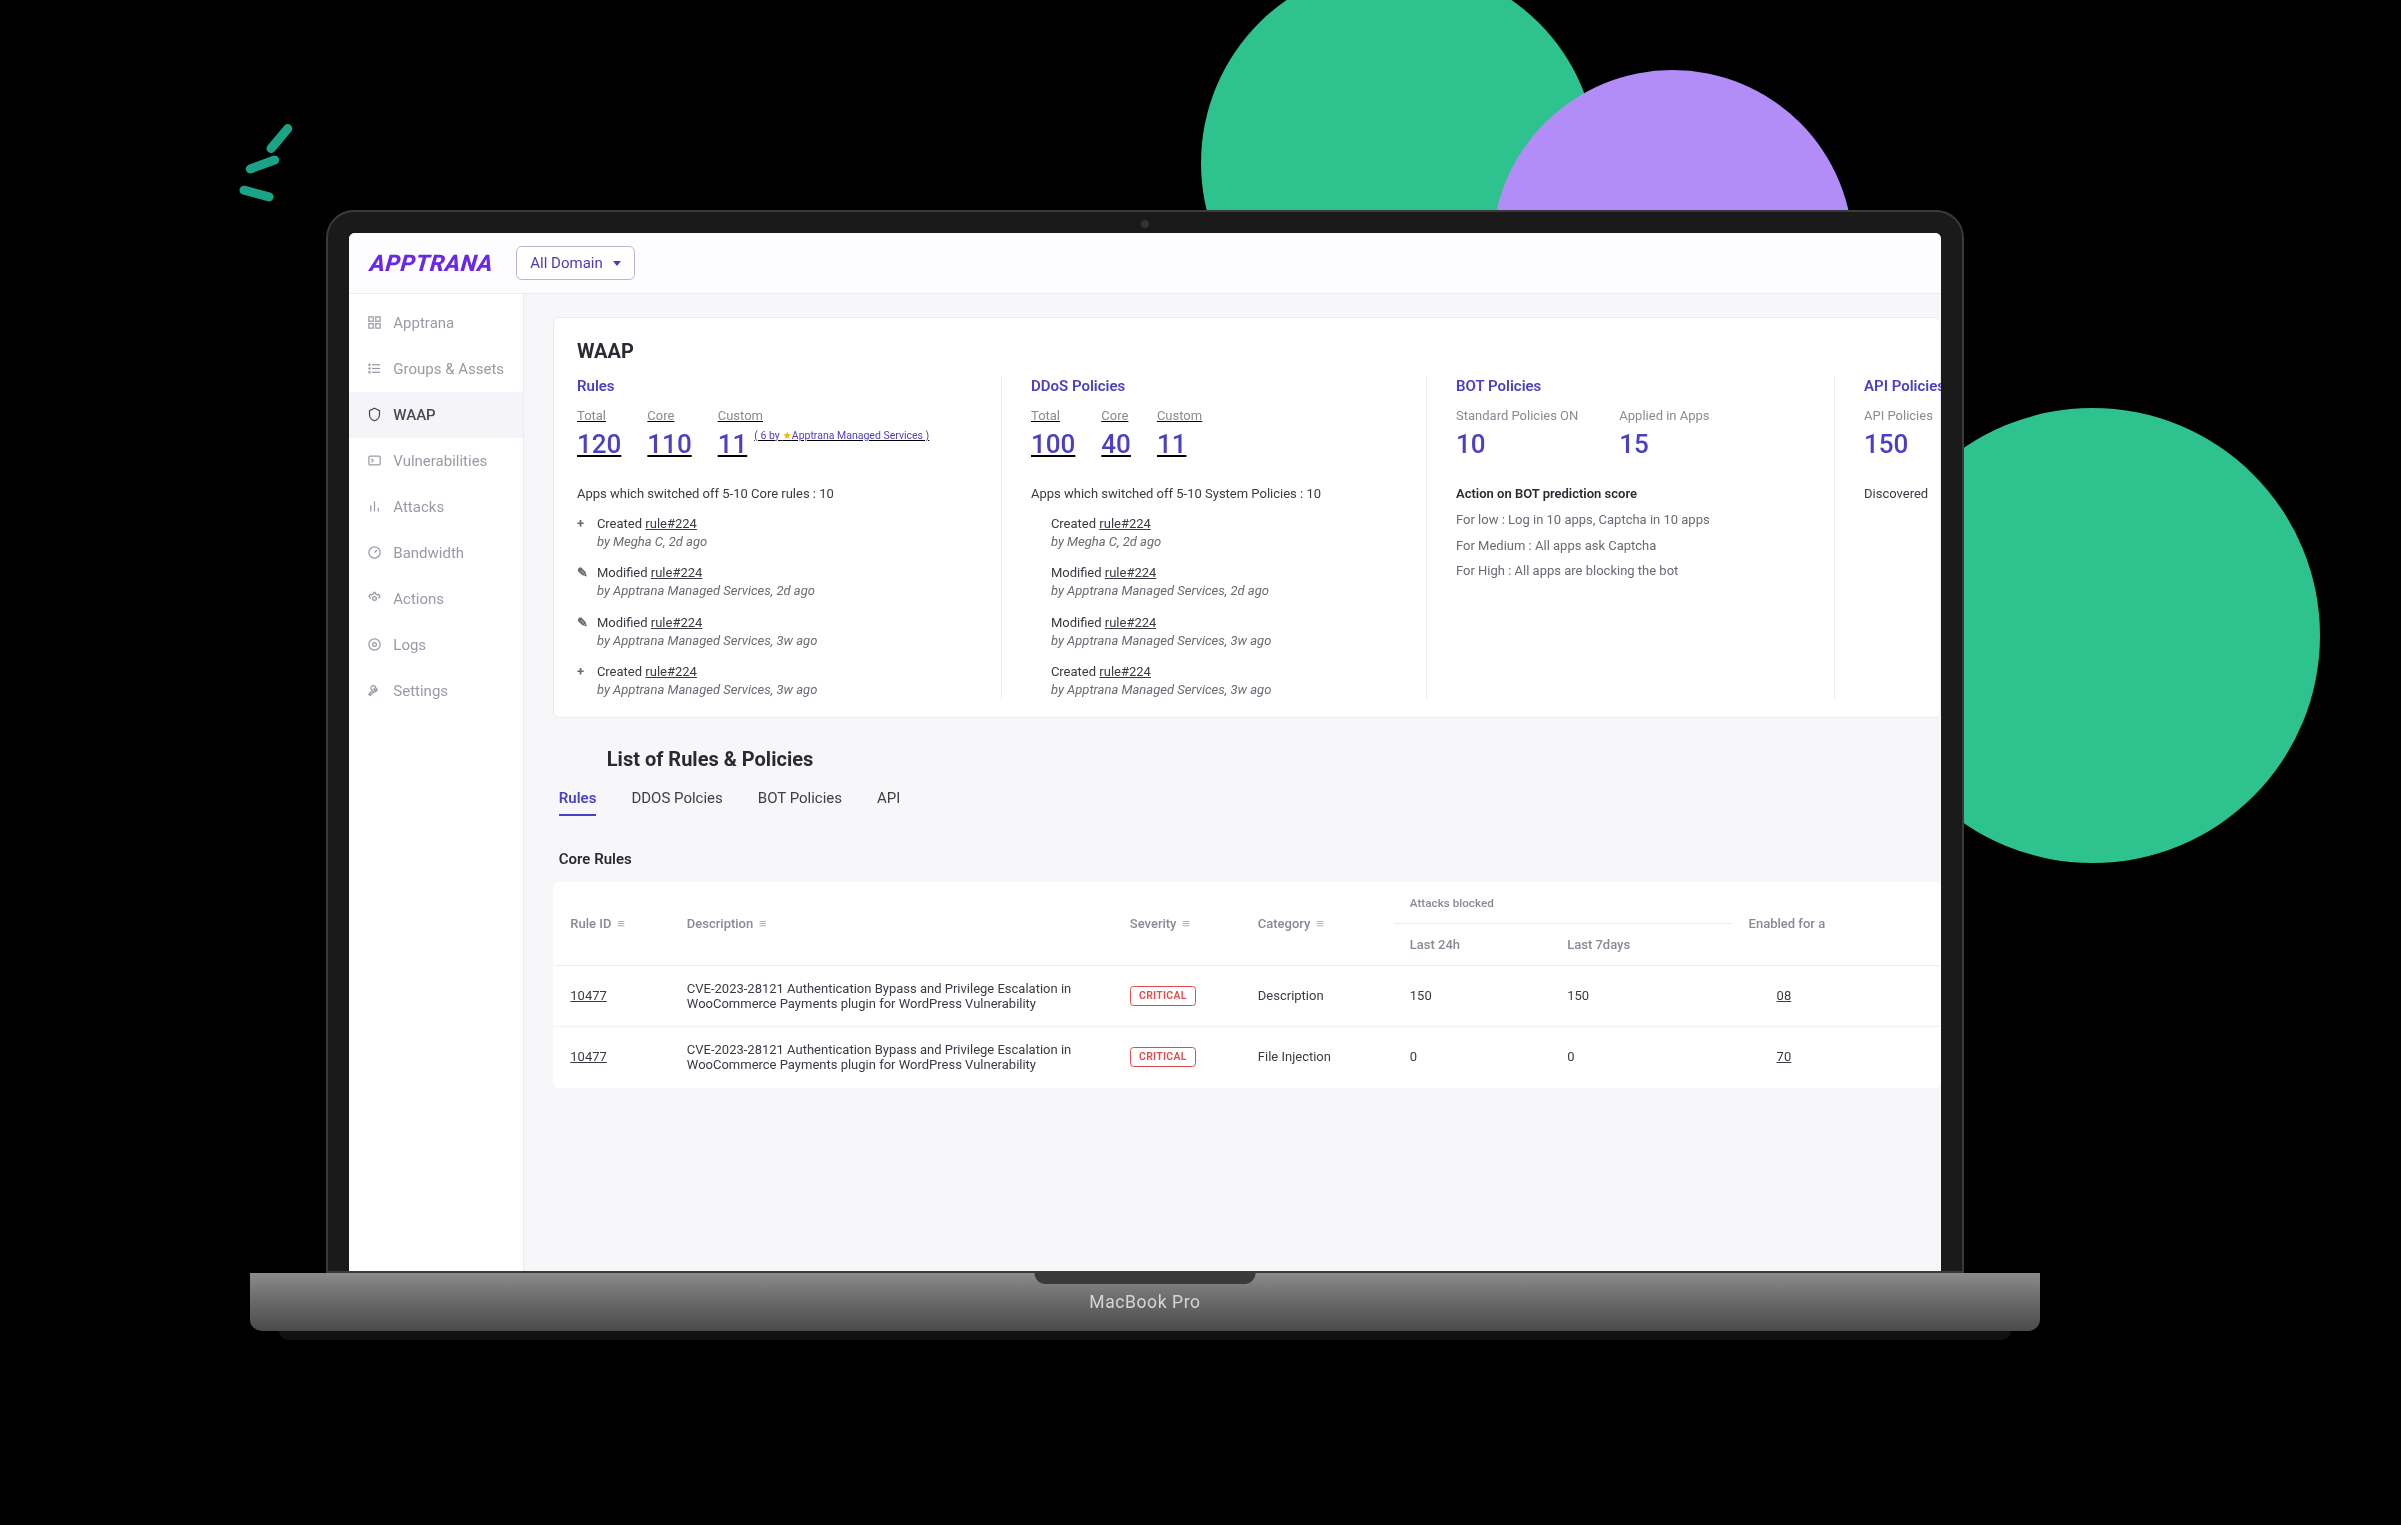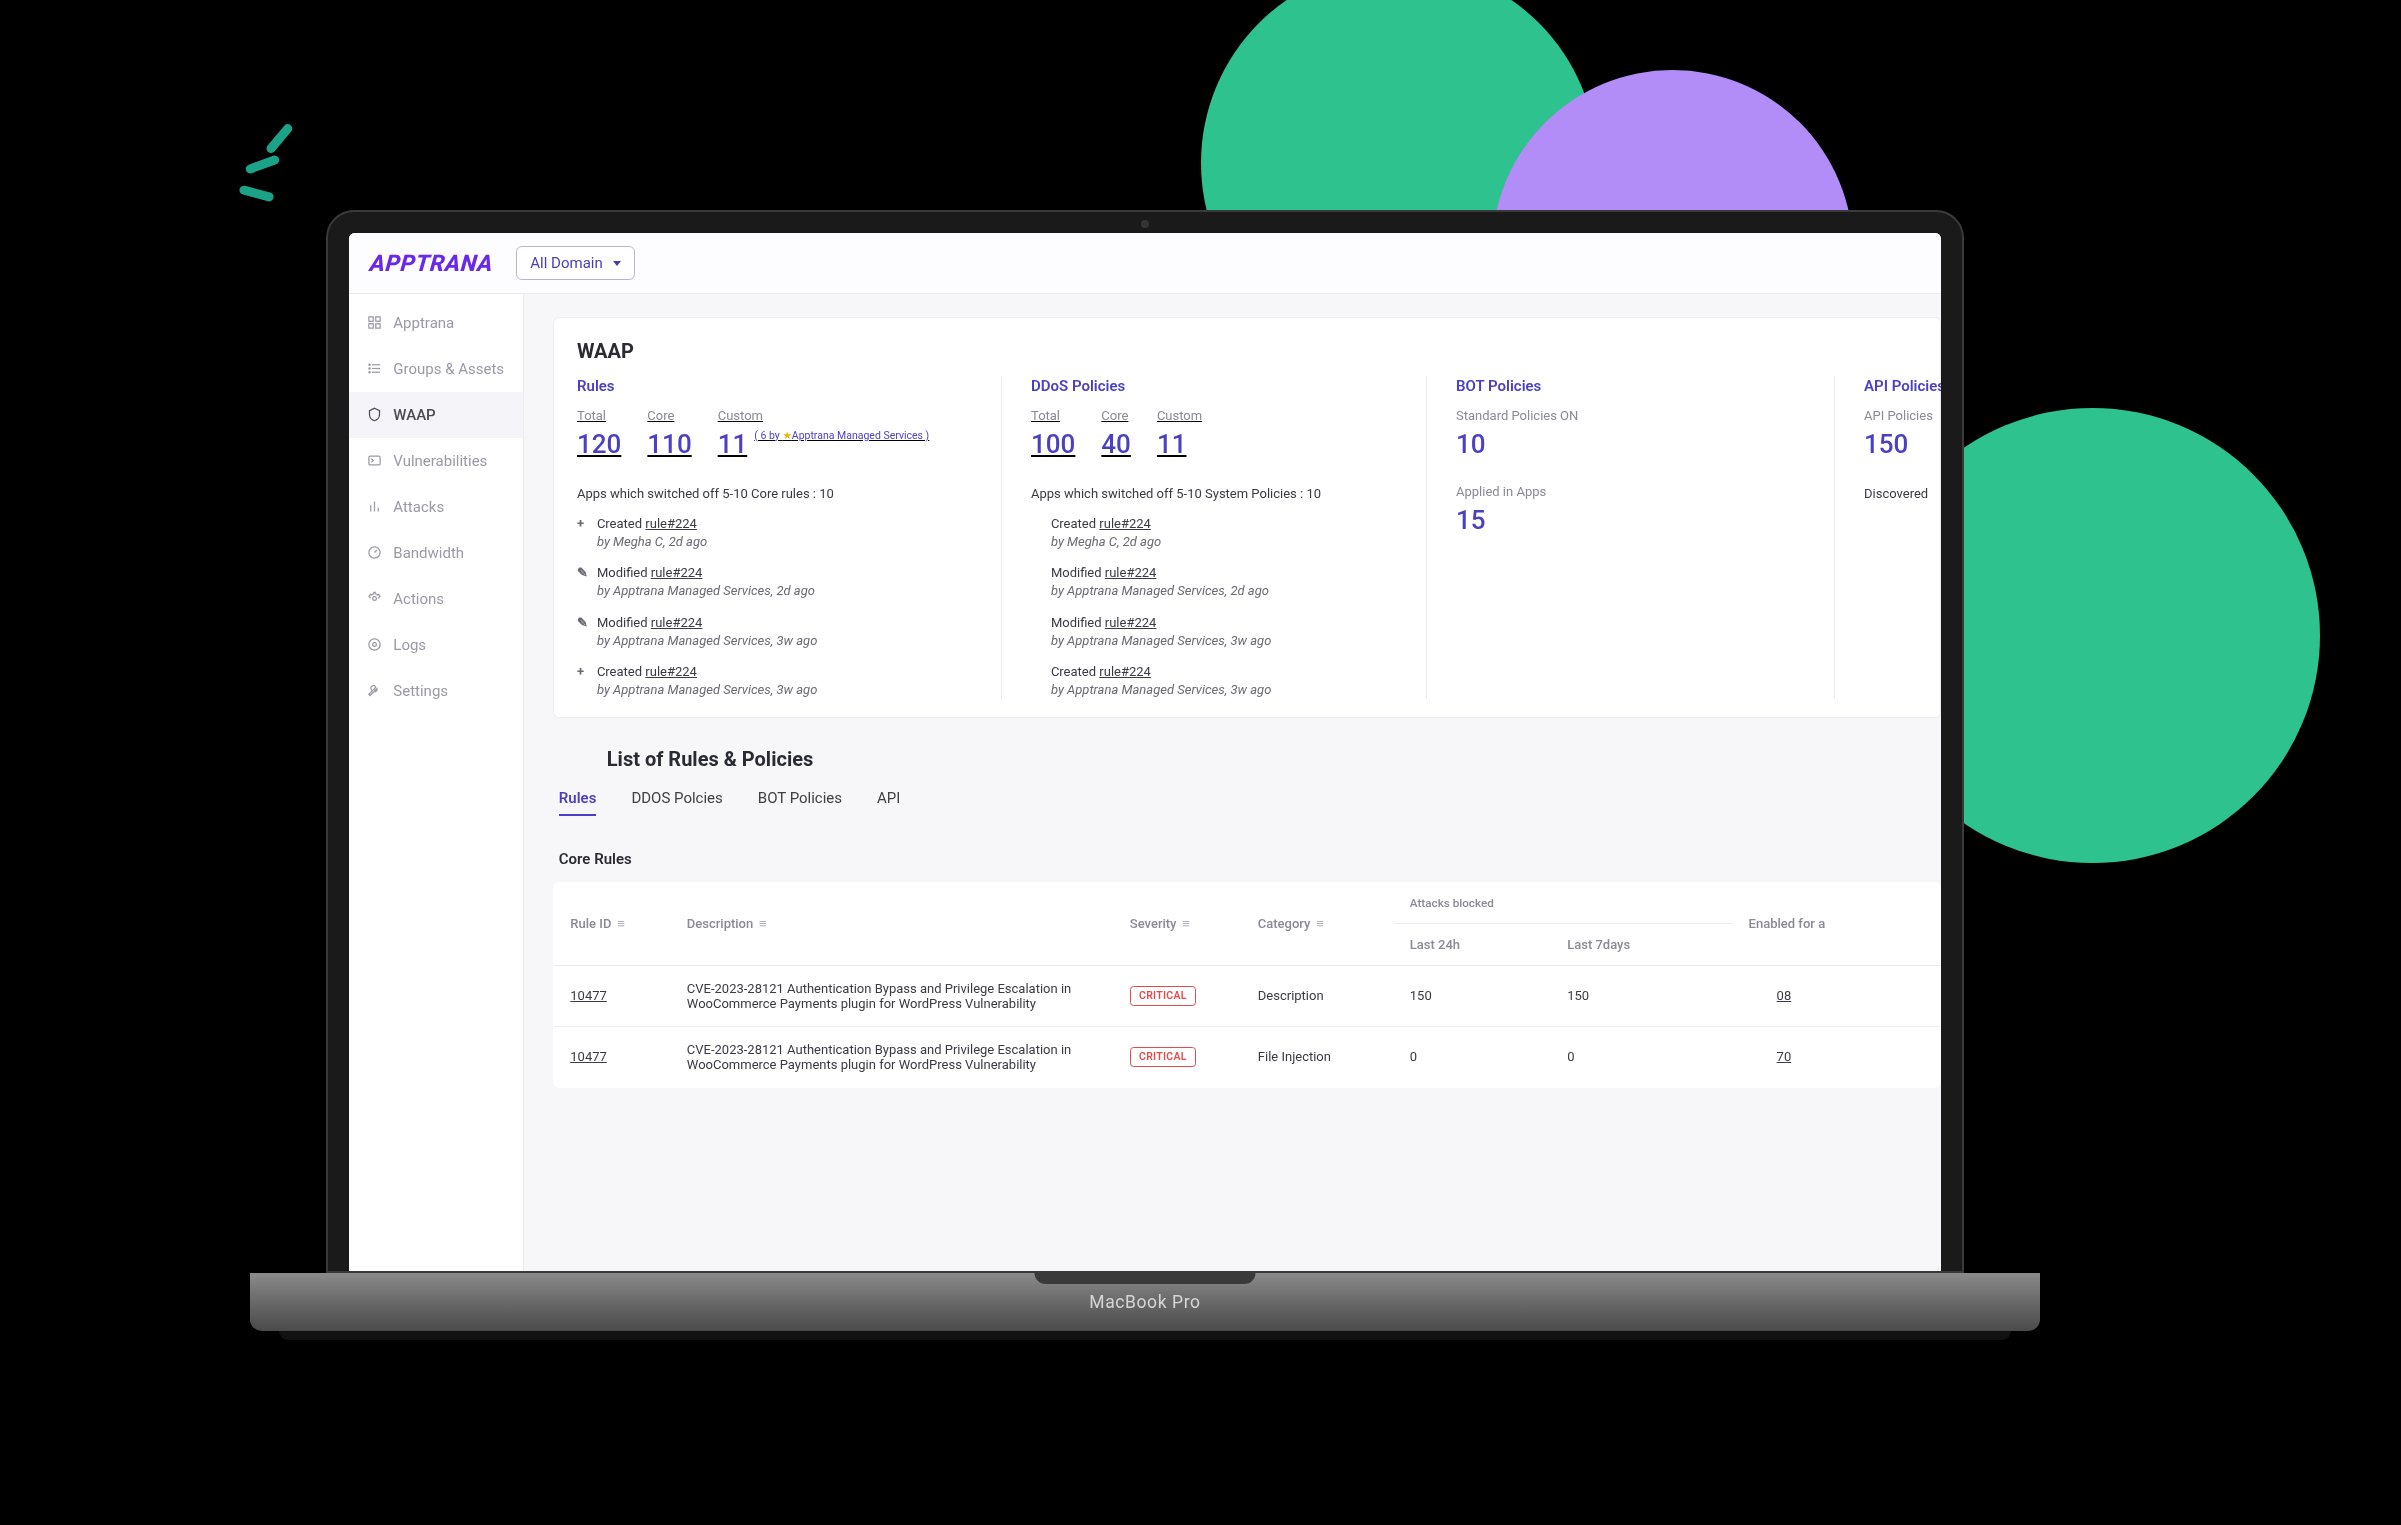--- a/index.html
+++ b/index.html
@@ -106,21 +106,21 @@
   .stat-col { padding:0 29px; border-right:0.6px solid #eaeaf0; flex-shrink:0; }
   .stat-col:first-child { padding-left:0; }
   .stat-col:last-child { border-right:none; }
   .col-rules { width:425px; }
   .col-ddos { width:425px; }
   .col-bot  { width:408px; }
   .col-api  { width:221px; }
 
   .stat-head { color:#4b3fc4; font-weight:600; font-size:15px; margin-bottom:13px; }
   .stat-sub-row { display:flex; gap:26px;text-decoration:underline; }
-  .stat-sub-row2 { display:flex; gap:25px;flex-direction:column; }
+  .stat-sub-row2 { display:flex; gap:41px; }
   .ss-label { color:#8a8a96; font-size:13px; margin-bottom:5.8px; }
   .ss-val { color:#4b3fc4; font-size:26px; font-weight:500; }
   .ss-note { color:#4b3fc4; font-size:10.5px; line-height:1.3; }
   .ss-note .star { color:#f4b400; }
 
   .info-line { margin-top:27px; color:#3a3a44; font-size:13px; }
   .bot-info { margin-top:27px; }
   .bot-info-head { color:#2a2a33; font-weight:600; font-size:13px; margin-bottom:11.7px; }
   .bot-info-line { color:#6a6a74; font-size:13px; margin-bottom:10.5px; }
 
@@ -352,20 +352,26 @@
                 <div class="stat-head">BOT Policies</div>
                 <div class="stat-sub-row2">
                   <div>
                       <div class="ss-label">Standard Policies ON</div>
                       <div class="ss-val">10</div>
                     </div>
                   <div>
                       <div class="ss-label">Applied in Apps</div>
                       <div class="ss-val">15</div>
                     </div>
+                </div>
+                <div class="bot-info">
+                  <div class="bot-info-head">Action on BOT prediction score</div>
+                  <div class="bot-info-line">For low : Log in 10 apps, Captcha in 10 apps</div>
+                  <div class="bot-info-line">For Medium : All apps ask Captcha</div>
+                  <div class="bot-info-line">For High : All apps are blocking the bot</div>
                 </div>
               </div>
 
               <div class="stat-col col-api">
                 <div class="stat-head">API Policies</div>
                 <div class="ss-label">API Policies</div>
                 <div class="ss-val">150</div>
                 <div class="info-line">Discovered</div>
               </div>
 

